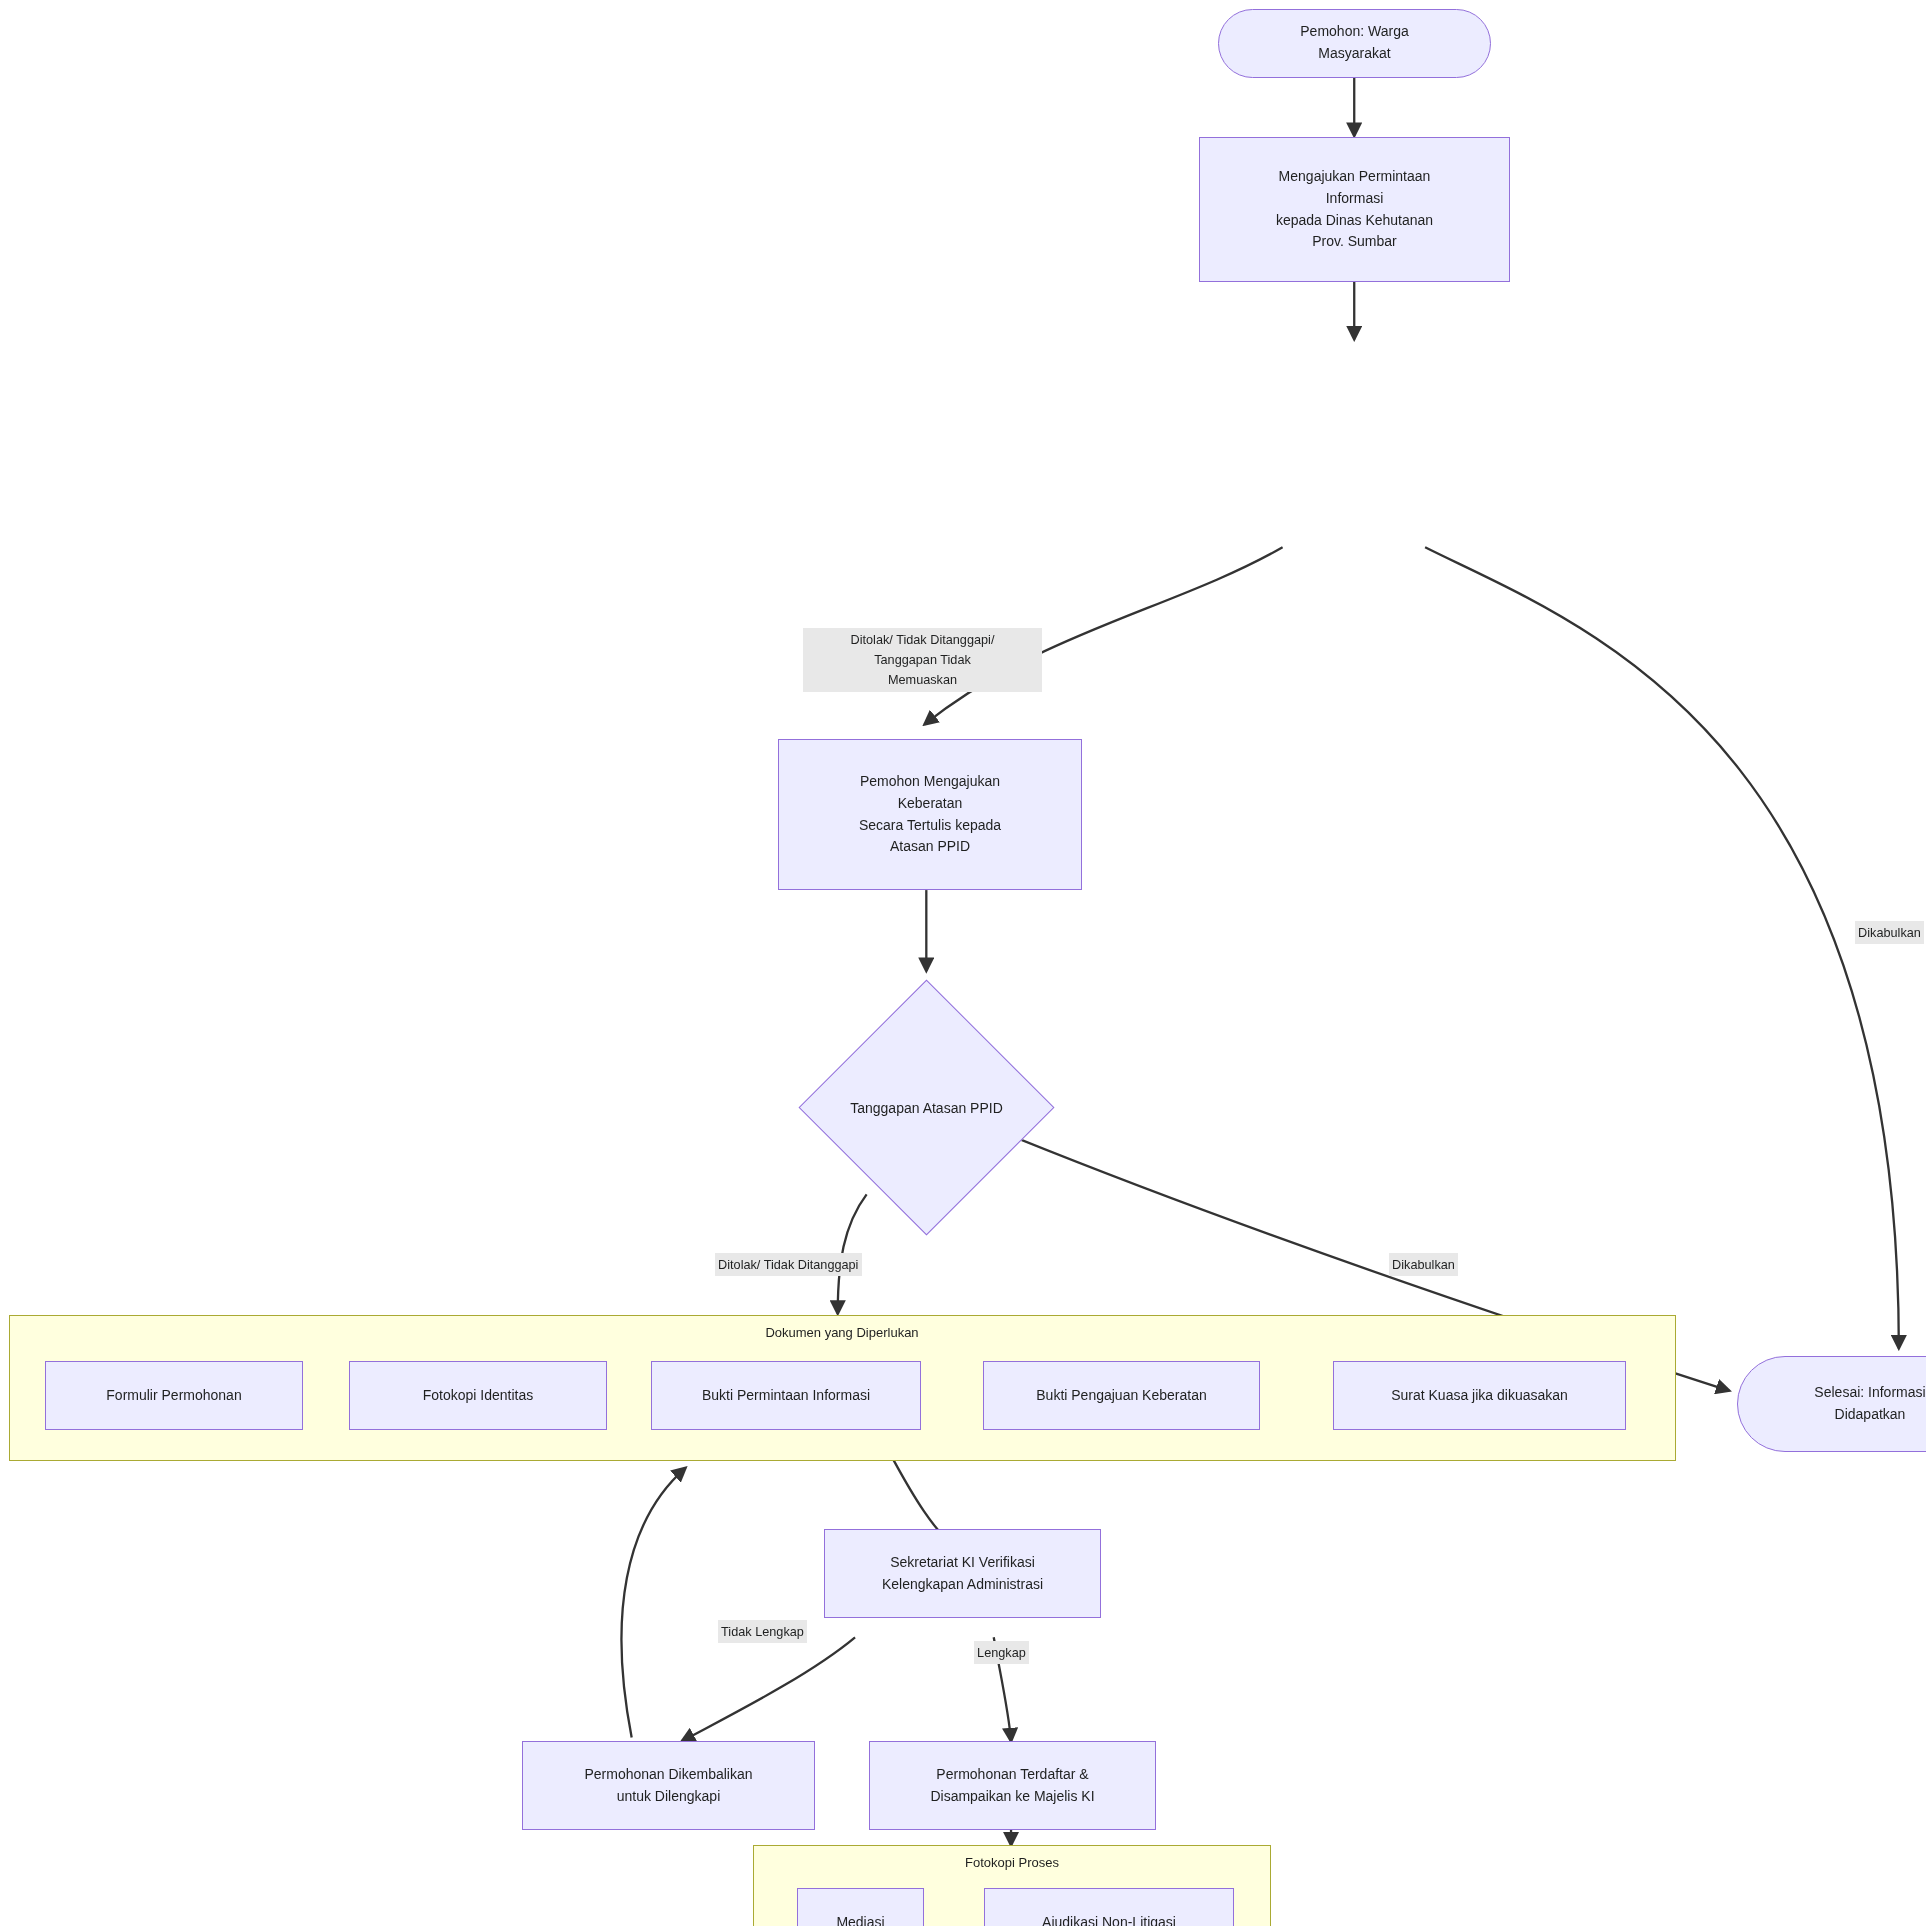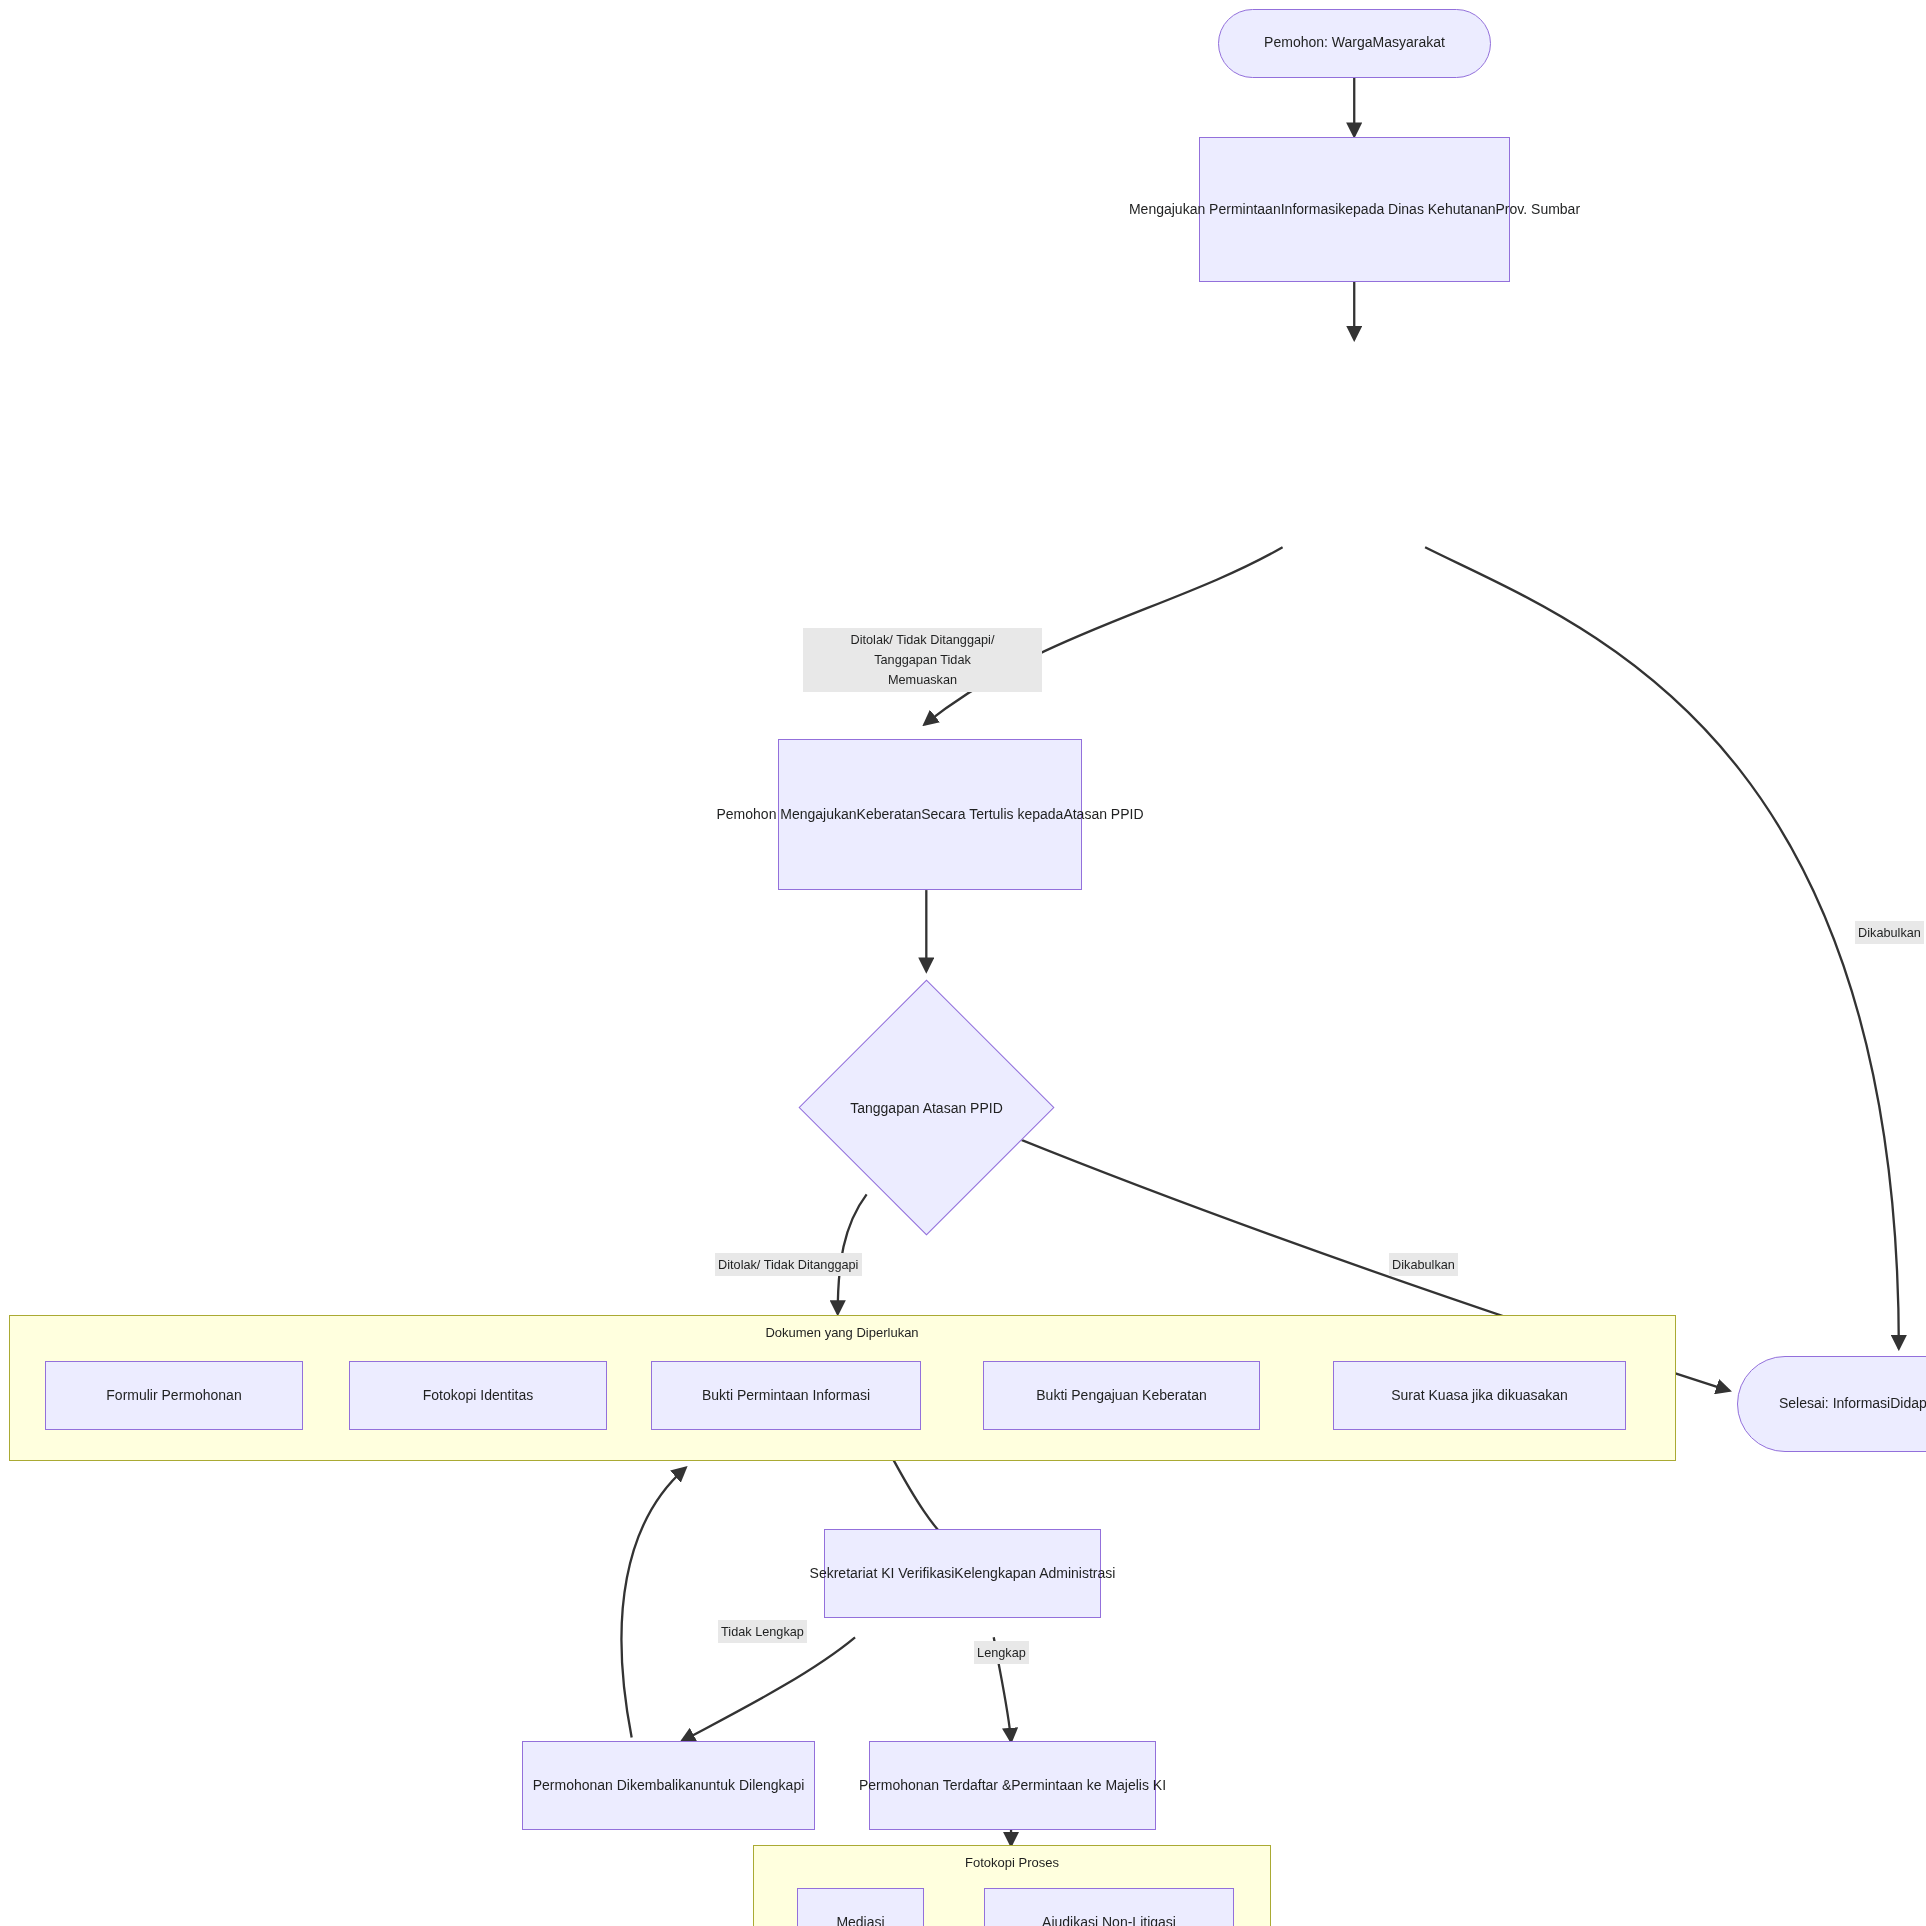--- a/index.html
+++ b/index.html
@@ -9,20 +9,21 @@
 
   svg.edges{position:absolute;left:0;top:0;width:2009px;height:2641px;pointer-events:none;}
 
   .node{
     position:absolute;
     box-sizing:border-box;
     background:#ECECFF;
     border:1.9px solid #9370DB;
     color:#1f2020;
     display:flex;
+    flex-direction:column;
     align-items:center;
     justify-content:center;
     text-align:center;
     line-height:1.55;
     font-size:14px;
     white-space:nowrap;
   }
   .node .ln{display:block;}
   .rect{border-radius:0;}
   .stadium{border-radius:116px;}
@@ -189,21 +190,21 @@
     <span class="ln">Kelengkapan Administrasi</span>
   </div>
 
   <div class="node rect" style="left:522px; top:1741px; width:293px; height:89px;">
     <span class="ln">Permohonan Dikembalikan</span>
     <span class="ln">untuk Dilengkapi</span>
   </div>
 
   <div class="node rect" style="left:869px; top:1741px; width:287px; height:89px;">
     <span class="ln">Permohonan Terdaftar &amp;</span>
-    <span class="ln">Permintaan ke Majelis KI</span>
+    <span class="ln">Disampaikan ke Majelis KI</span>
   </div>
 
   <div class="node rect" style="left:797px; top:1888px; width:127px; height:69px;">
     <span class="ln">Mediasi</span>
   </div>
   <div class="node rect" style="left:984px; top:1888px; width:250px; height:69px;">
     <span class="ln">Ajudikasi Non-Litigasi</span>
   </div>
 
   <div class="edge-label" style="left:803px; top:628px; width:239px;">

